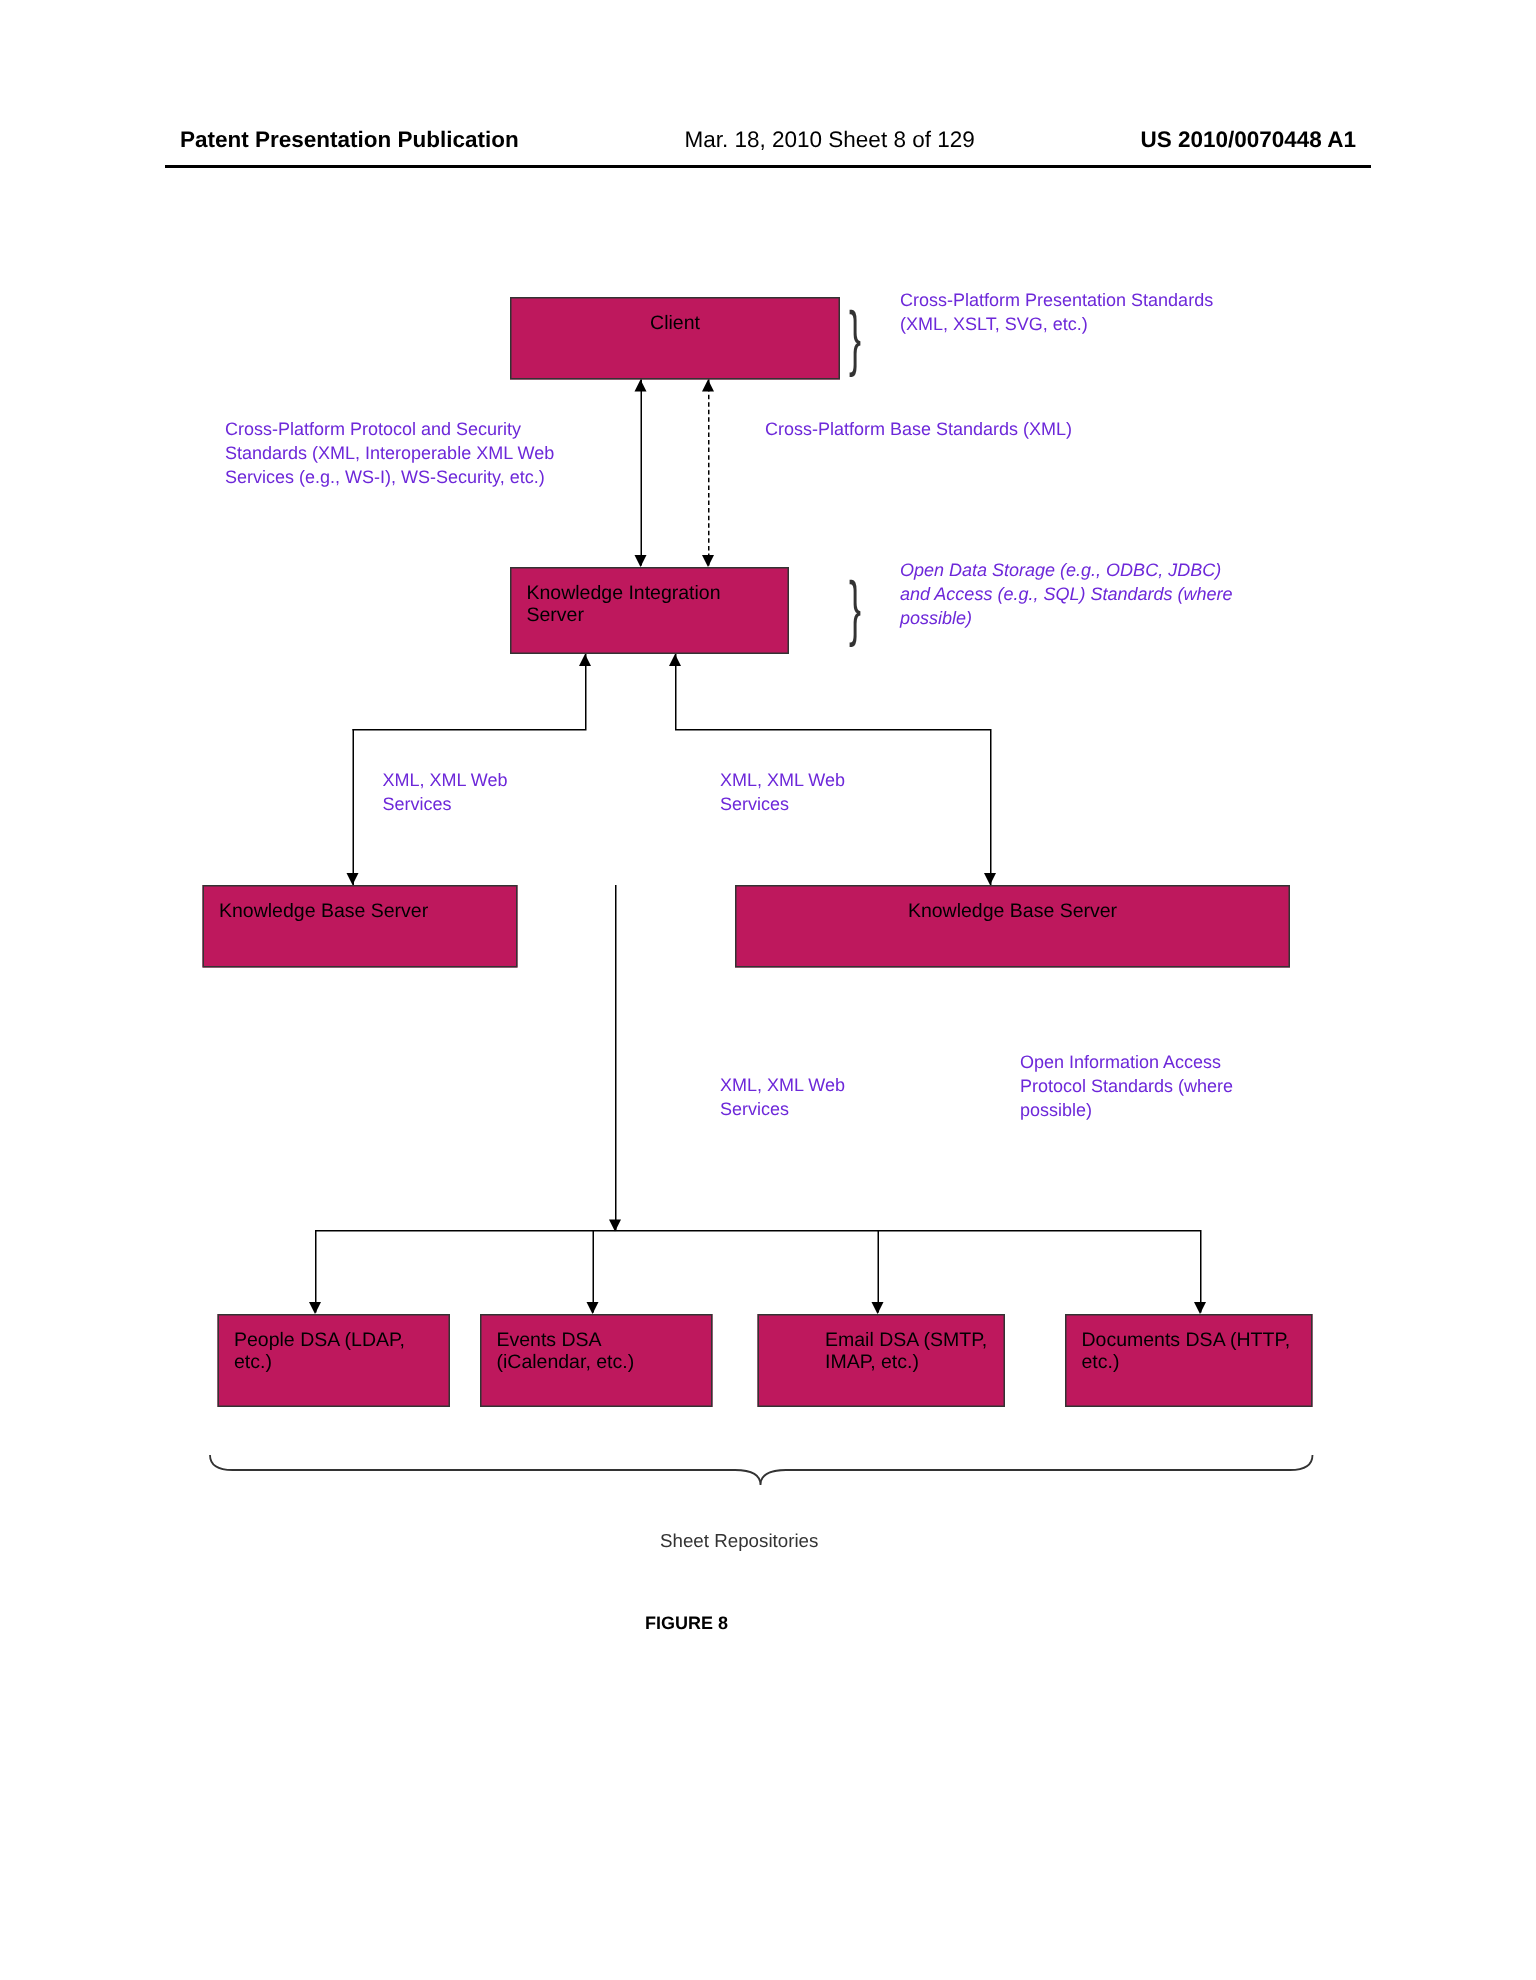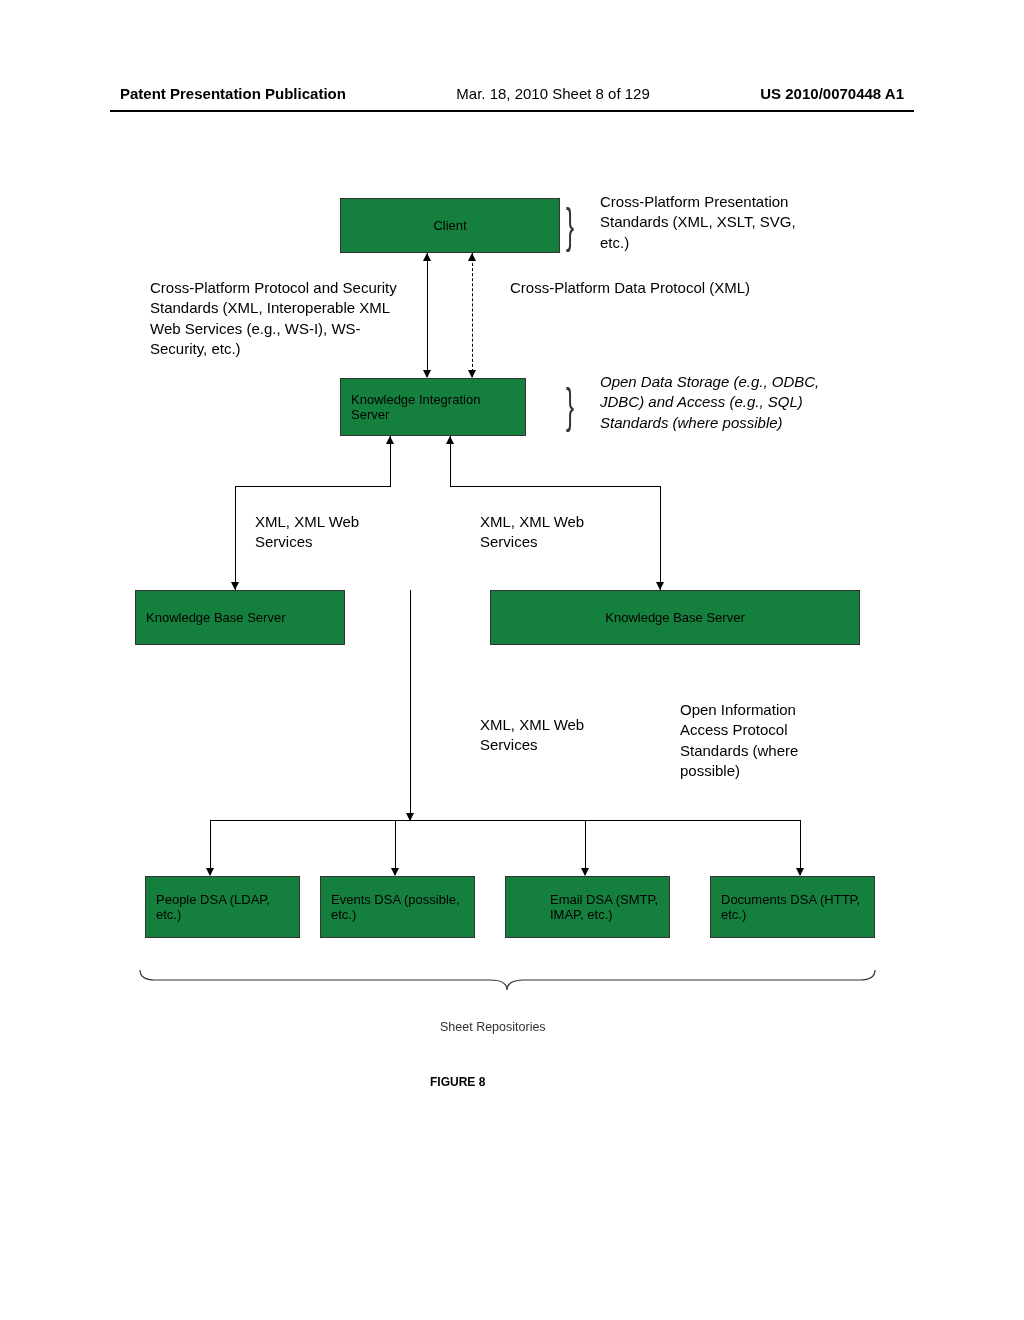--- a/index.html
+++ b/index.html
@@ -34,31 +34,31 @@
 .diagram {
   position: absolute;
   top: 180px;
   left: 110px;
   width: 810px;
   height: 1000px;
 }
 .box {
   position: absolute;
   border: 1px solid #333;
-  background: #15803d;
+  background: #be185d;
   font-size: 13px;
   padding: 8px 10px;
   display: flex;
-  align-items: center;
+  align-items: flex-start;
 }
 .label {
   position: absolute;
-  font-size: 15px;
+  font-size: 12px;
   line-height: 1.35;
-  color: #000000;
+  color: #6d28d9;
 }
 .arrow-line {
   position: absolute;
   background: #000;
 }
 .arrow-line.v { width: 1px; }
 .arrow-line.h { height: 1px; }
 .arrow-line.dashed-v {
   width: 0;
   border-left: 1px dashed #000;
@@ -123,21 +123,21 @@
 
   <div class="arrow-line v" style="left:317px; top:73px; height:124px;"></div>
   <div class="arrow-head up" style="left:313px; top:73px;"></div>
   <div class="arrow-head down" style="left:313px; top:190px;"></div>
 
   <div class="arrow-line dashed-v" style="left:362px; top:73px; height:124px;"></div>
   <div class="arrow-head up" style="left:358px; top:73px;"></div>
   <div class="arrow-head down" style="left:358px; top:190px;"></div>
 
   <div class="label" style="left:40px; top:98px; width:255px;">Cross-Platform Protocol and Security Standards (XML, Interoperable XML Web Services (e.g., WS-I), WS-Security, etc.)</div>
-  <div class="label" style="left:400px; top:98px; width:260px;">Cross-Platform Data Protocol (XML)</div>
+  <div class="label" style="left:400px; top:98px; width:260px;">Cross-Platform Base Standards (XML)</div>
 
   <div class="box" style="left:230px; top:198px; width:186px; height:58px;">
     <span>Knowledge Integration Server</span>
   </div>
   <div class="brace" style="left:452px; top:202px;">}</div>
   <div class="label" style="left:490px; top:192px; width:225px;font-style:italic;">Open Data Storage (e.g., ODBC, JDBC) and Access (e.g., SQL) Standards (where possible)</div>
 
   <div class="arrow-line v" style="left:280px; top:256px; height:50px;"></div>
   <div class="arrow-head up" style="left:276px; top:256px;"></div>
   <div class="arrow-line h" style="left:125px; top:306px; width:156px;"></div>
@@ -174,21 +174,21 @@
   <div class="arrow-head down" style="left:281px; top:688px;"></div>
   <div class="arrow-line v" style="left:475px; top:640px; height:55px;"></div>
   <div class="arrow-head down" style="left:471px; top:688px;"></div>
   <div class="arrow-line v" style="left:690px; top:640px; height:55px;"></div>
   <div class="arrow-head down" style="left:686px; top:688px;"></div>
 
   <div class="box" style="left:35px; top:696px; width:155px; height:62px;">
     <span>People DSA (LDAP, etc.)</span>
   </div>
   <div class="box" style="left:210px; top:696px; width:155px; height:62px;">
-    <span>Events DSA (possible, etc.)</span>
+    <span>Events DSA (iCalendar, etc.)</span>
   </div>
   <div class="box" style="left:395px; top:696px; width:165px; height:62px;padding-left:44px;">
     <span>Email DSA (SMTP, IMAP, etc.)</span>
   </div>
   <div class="box" style="left:600px; top:696px; width:165px; height:62px;">
     <span>Documents DSA (HTTP, etc.)</span>
   </div>
 
   <div class="wide-brace" style="left:25px; top:788px; width:745px;">
     <svg width="745" height="25" viewBox="0 0 745 25">

